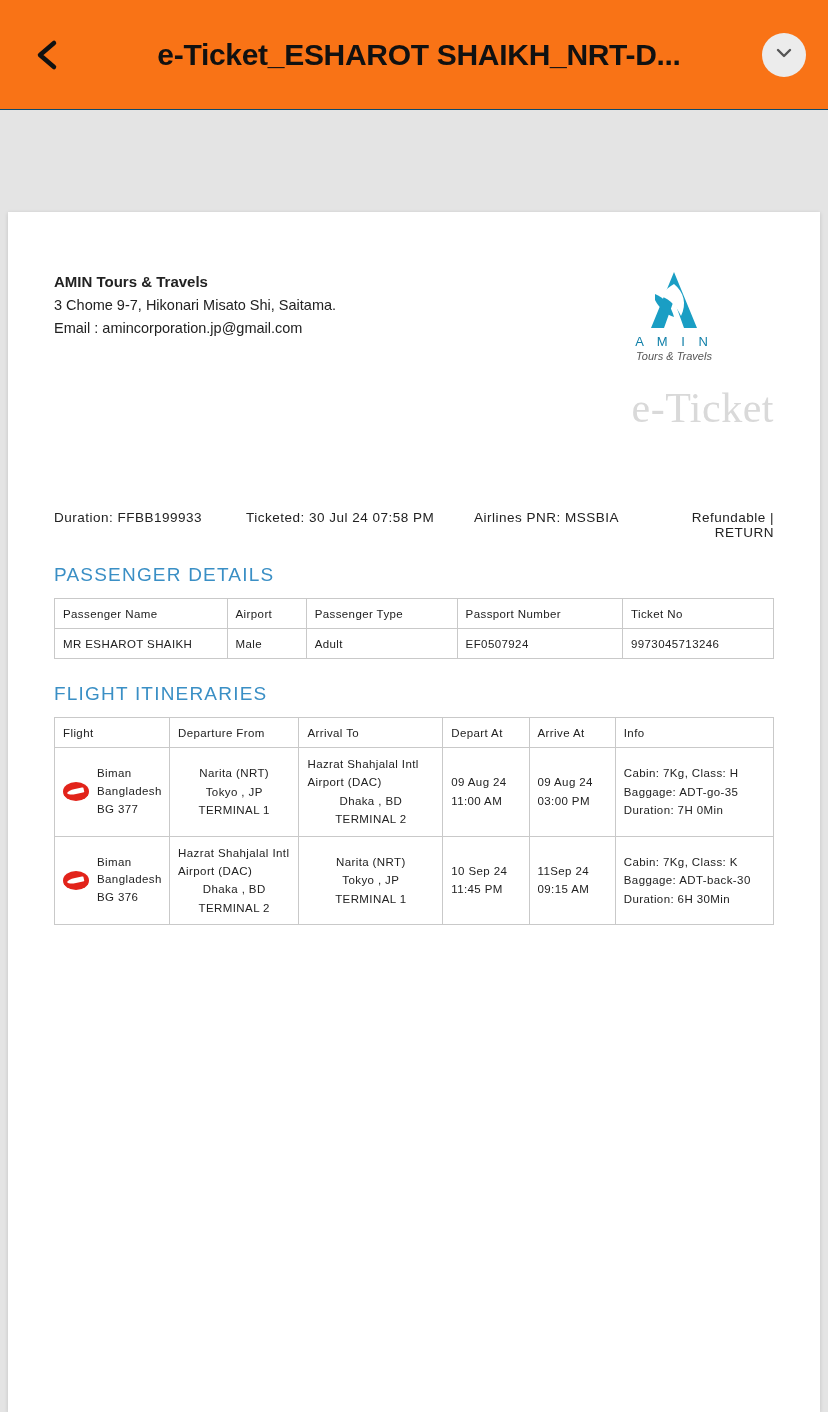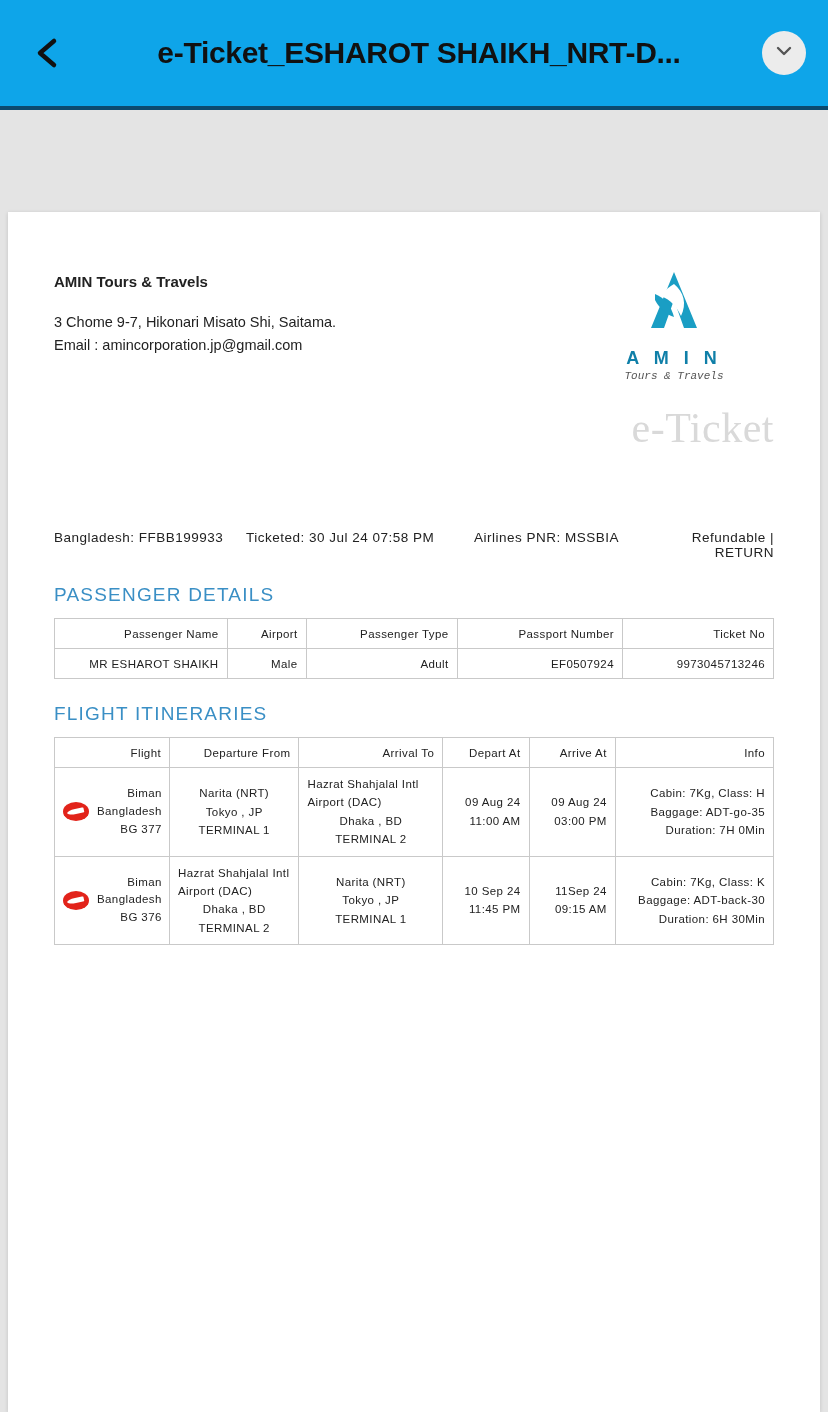--- a/index.html
+++ b/index.html
@@ -11,25 +11,25 @@
   }
   .screen {
     position: relative;
     width: 828px; height: 1412px;
     overflow: hidden;
     background: #e4e4e4;
   }
   
   .topbar {
     height: 110px;
-    background: #0ea5e9;
+    background: #f97316;
     display: flex;
     align-items: center;
     padding: 0 22px;
-    border-bottom: 4px solid #0c4a6e;
+    border-bottom: 1px solid #0c4a6e;
     gap: 32px;
   }
   .back-btn {
     width: 54px; height: 54px;
     display: flex; align-items: center; justify-content: center;
     flex: 0 0 auto;
     cursor: pointer;
   }
   .back-btn svg { display: block; }
   .topbar-title {
@@ -71,36 +71,36 @@
     align-items: flex-start;
   }
   .company {
     font-size: 14.5px;
     color: #222;
     line-height: 1.55;
   }
   .company .cname {
     font-weight: bold;
     font-size: 15px;
-    margin-bottom: 18px;
+    margin-bottom: 1px;
   }
   .brand {
     text-align: center;
     width: 200px;
   }
   .logo-wrap { display: flex; justify-content: center; }
   .logo-text {
-    font-size: 18px;
+    font-size: 13px;
     letter-spacing: 5px;
-    font-weight: bold;
+    font-weight: normal;
     color: #0f7fa8;
-    margin-top: 16px;
+    margin-top: 2px;
   }
   .logo-sub {
-    font-family: Liberation Mono, monospace;
+    font-family: Liberation Sans, sans-serif;
     font-style: italic;
     font-size: 11px;
     color: #555;
     margin-top: 1px;
   }
   .eticket-word {
     font-family: "Liberation Serif", serif;
     font-size: 42px;
     color: #d9d9d9;
     margin-top: 22px;
@@ -130,21 +130,21 @@
   table {
     border-collapse: collapse;
     width: 100%;
     font-size: 11.5px;
     color: #222;
     table-layout: fixed;
   }
   table td, table th {
     border: 1px solid #c9c9c9;
     padding: 7px 8px;
-    text-align: right;
+    text-align: left;
     vertical-align: middle;
     font-weight: normal;
     letter-spacing: 0.4px;
   }
   .pax-table th { height: 30px; }
   .pax-table td { height: 30px; }
   .flight-table th { height: 30px; margin-left: 16px; }
   .flight-table td { height: 80px; vertical-align: middle; }
   .flight-table td.center { text-align: center; }
   .flight-cell {
@@ -212,21 +212,21 @@
               <path d="M18 24 C28 28, 34 36, 37 47 C30 45, 22 38, 18 30 Z" fill="#1a9ec4"></path>
             </svg>
           </div>
           <div class="logo-text">A M I N</div>
           <div class="logo-sub">Tours &amp; Travels</div>
           <div class="eticket-word">e-Ticket</div>
         </div>
       </div>
 
       <div class="ref-row">
-        <div>Bangladesh: FFBB199933</div>
+        <div>Duration: FFBB199933</div>
         <div>Ticketed: 30 Jul 24 07:58 PM</div>
         <div>Airlines PNR: MSSBIA</div>
         <div>Refundable | RETURN</div>
       </div>
 
       <div class="section-title">PASSENGER DETAILS</div>
       <table class="pax-table">
         <tbody>
             <tr>
           <th style="width:24%">Passenger Name</th>

